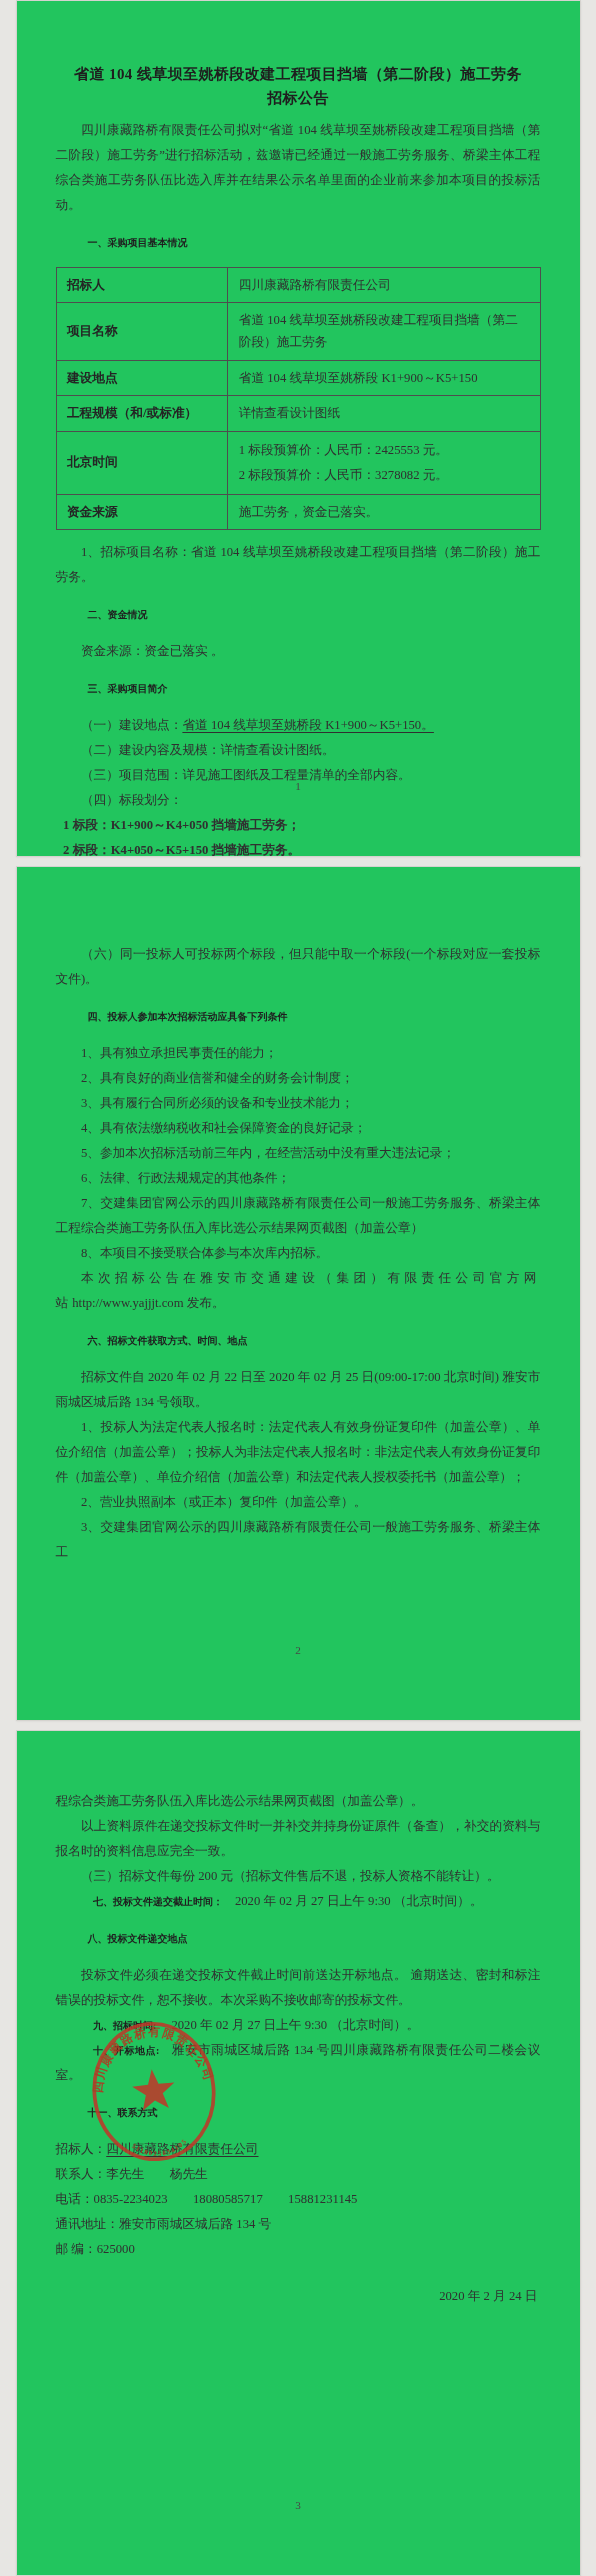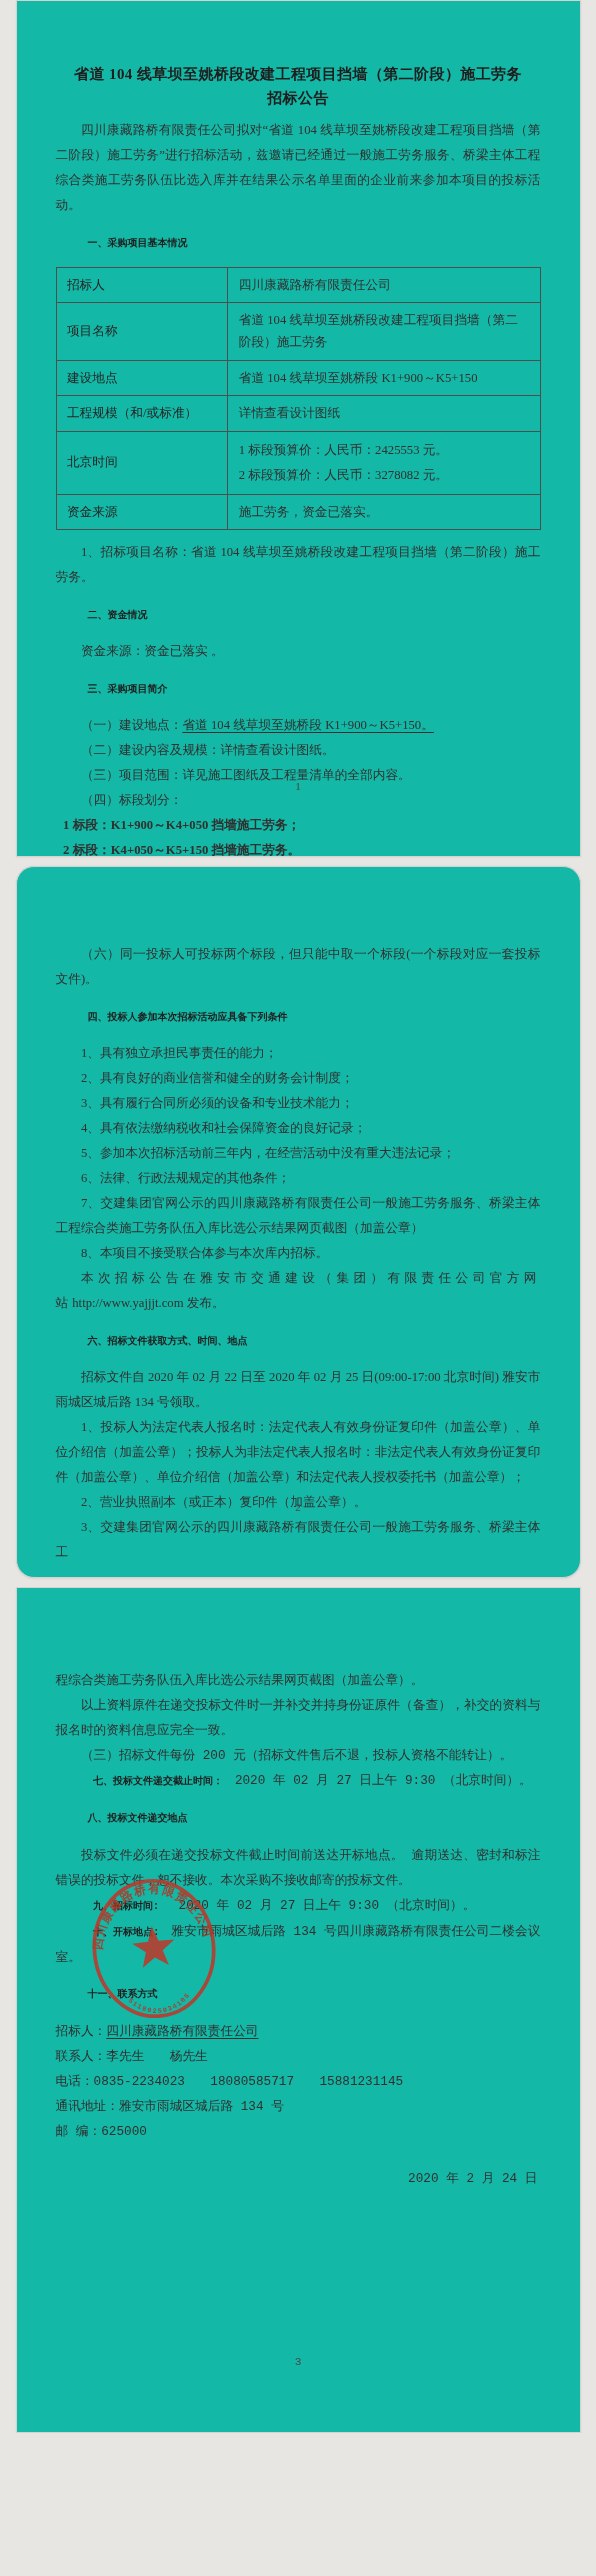--- a/index.html
+++ b/index.html
@@ -7,30 +7,30 @@
     width:596px;
     background:#e7e6e3;
     font-family:"Liberation Serif","DejaVu Serif",serif;
     color:#303030;
   }
   .doc{width:596px;}
   .sheet{
     position:relative;
     width:565px;
     margin:0 auto;
-    background:#14b8a6;
+    background:#22c55e;
     border:0.7px solid #d5d3cf;
     box-sizing:border-box;
     padding:0 39px;
     overflow:hidden;
     box-shadow:0 0.7px 2.2px rgba(0,0,0,.07);
   }
   .sheet1{height:857px;}
-  .sheet2{height:712px;margin-top:9px;padding-top:75px;border-radius:18px;}
-  .sheet3{height:846px;margin-top:9px;padding-top:80px;font-family:Liberation Mono, monospace;}
+  .sheet2{height:855px;margin-top:9px;padding-top:75px;}
+  .sheet3{height:846px;margin-top:9px;padding-top:58px;}
   .title{
     margin:61px 0 7.5px;
     text-align:center;
     font-size:15px;
     line-height:24px;
     font-weight:bold;
     color:#1e1e1e;
     letter-spacing:0.4px;
   }
   .tl{display:block;}
@@ -48,21 +48,21 @@
     margin:4.5px 0 10.4px;
   }
   .info-table td{
     border:0.7px solid #4e4e4e;
     font-size:12.7px;
     line-height:22.4px;
     padding:6px 10.4px;
     vertical-align:middle;
     color:#303030;
   }
-  .info-table td.lbl{width:31%;font-weight:normal;color:#242424;}
+  .info-table td.lbl{width:31%;font-weight:bold;color:#242424;}
   .budget-line{line-height:25px;}
   .pagenum{
     position:absolute;
     bottom:64px;left:0;right:0;
     text-align:center;
     font-size:11.2px;
     color:#474747;
   }
   .date-line{
     text-align:right;

